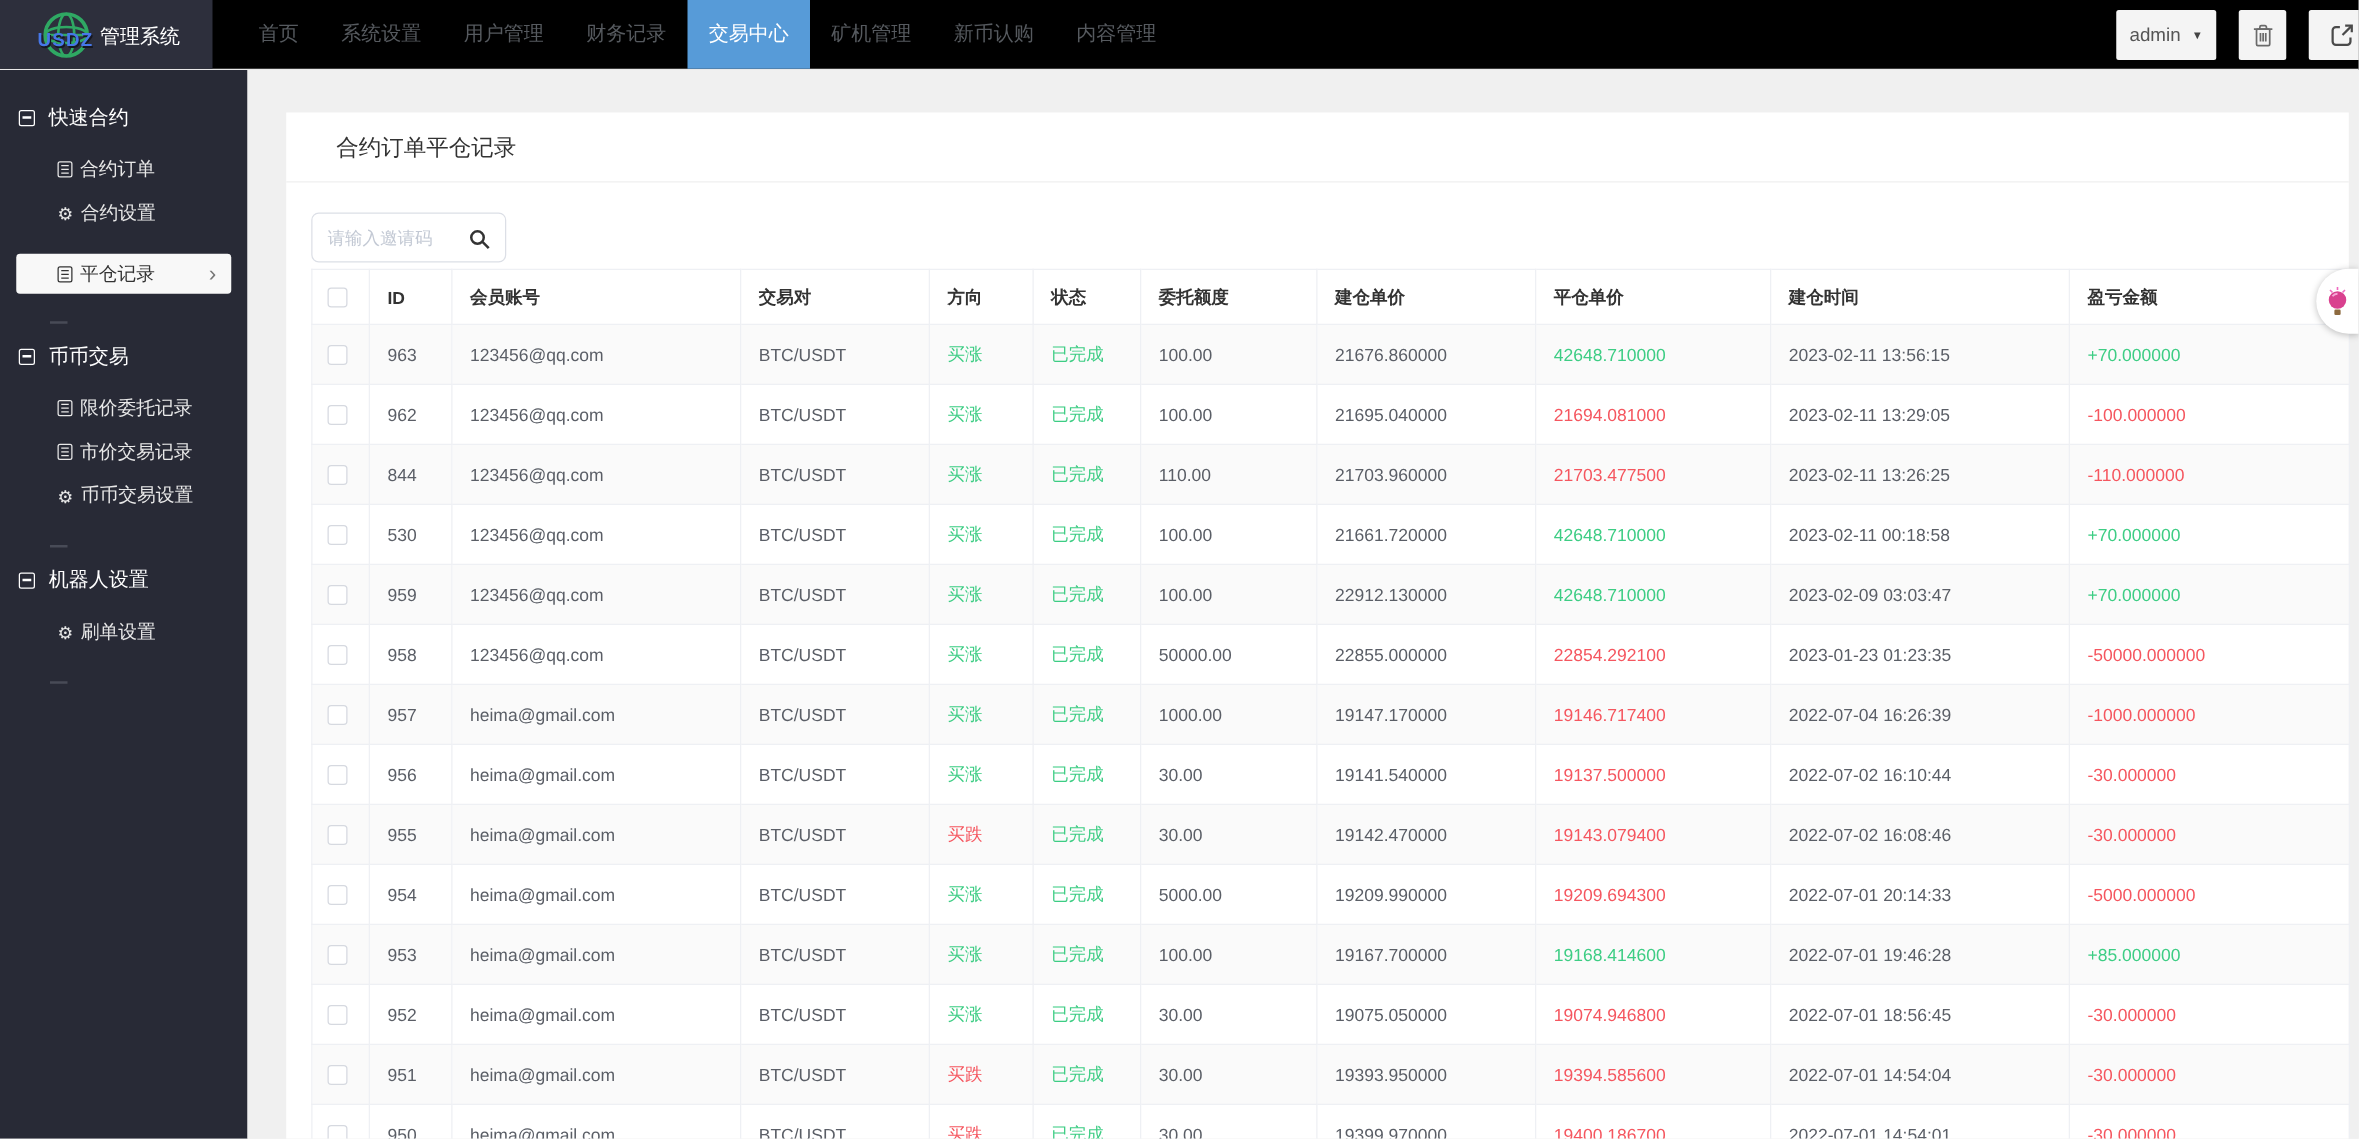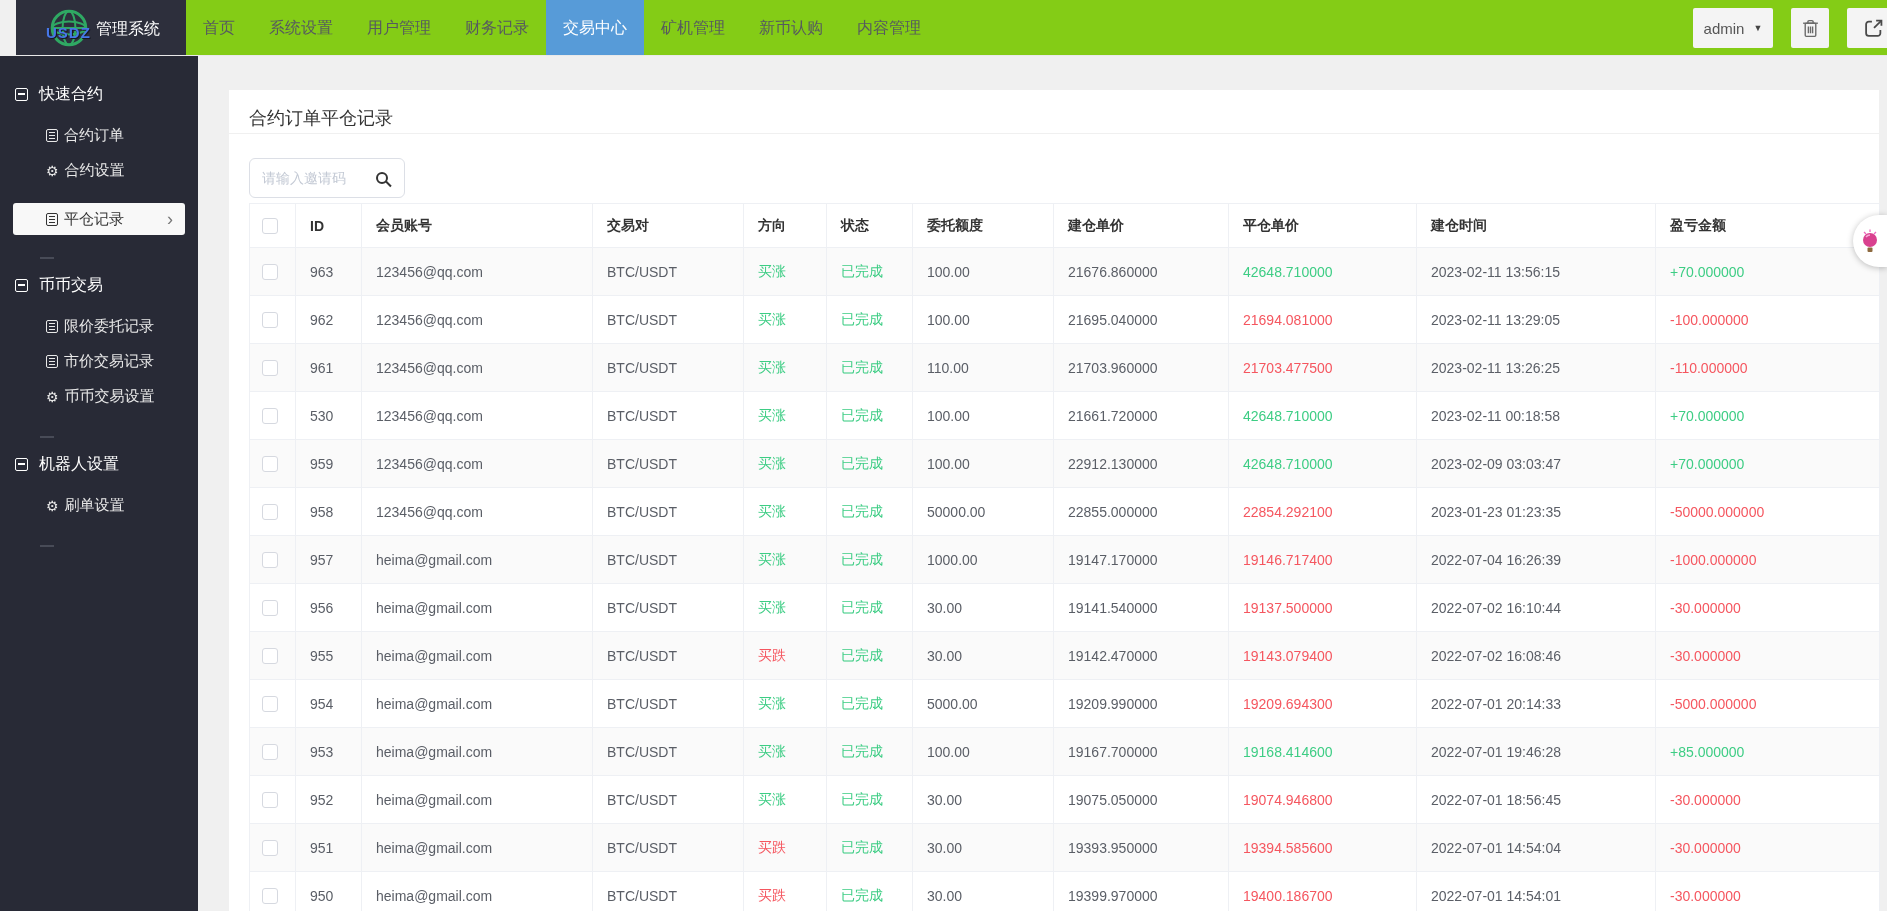--- a/index.html
+++ b/index.html
@@ -7,28 +7,28 @@
   }
   *{box-sizing:border-box;}
   html,body{margin:0;padding:0;}
   body{
     width:1887px;height:911px;overflow:hidden;position:relative;
     background:#f0f0f0;
     font-family:"Liberation Sans","DejaVu Sans",sans-serif;
     color:#333;
   }
   
-  .navbar{position:absolute;top:0;left:16px;right:0;height:56px;background:#84cc16;
+  .navbar{position:absolute;top:0;left:0;right:0;height:56px;background:#000000;
     border-bottom:1px solid #e9e9e9;z-index:10;display:flex;align-items:stretch;}
   .logo{width:170px;min-width:170px;background:#2d2f3c;position:relative;}
   .globe{position:absolute;left:34px;top:9px;}
   .logo-usdz{position:absolute;left:30px;top:24px;color:#4677e8;font-weight:bold;
     font-size:15px;letter-spacing:1px;text-shadow:1px 1px 0 #161823;}
   .logo-name{position:absolute;left:80px;top:19px;color:#fff;font-size:16px;}
-  .nav-items{display:flex;}
+  .nav-items{display:flex;padding-left:20px;}
   .nav-item{line-height:56px;padding:0 17px;font-size:16px;color:#565a5f;cursor:pointer;}
   .nav-item.active{background:var(--blue);color:#fff;}
   .nav-right{position:absolute;right:-12px;top:8px;display:flex;gap:18px;}
   .nav-btn{height:40px;background:#f4f4f4;border:none;border-radius:2px;color:#555;
     font-size:15px;display:flex;align-items:center;justify-content:center;cursor:pointer;}
   .user-btn{width:80px;gap:9px;}
   .caret{font-size:9px;color:#444;}
   .icon-btn{width:38px;}
   .logout-btn{width:52px;}
   
@@ -44,21 +44,21 @@
   .icon-list{width:12px;height:13px;border:1px solid currentColor;border-radius:2px;
     display:flex;flex-direction:column;justify-content:space-evenly;padding:0 2px;flex:none;}
   .icon-list i{height:1px;background:currentColor;display:block;}
   .icon-gear{font-size:14px;line-height:1;flex:none;}
   .chevron{display:none;position:absolute;right:12px;font-size:18px;color:#777;line-height:1;}
   .side-item.active .chevron{display:block;}
   .side-divider{width:14px;height:2px;background:#484b57;margin:22px 0 10px 40px;}
   
   .main{position:absolute;left:198px;top:56px;right:0;bottom:0;background:#f0f0f0;overflow:hidden;}
   .card{background:#fff;margin:34px 8px 0 31px;min-height:860px;}
-  .card-title{height:44px;line-height:56px;margin:0;padding:0 20px;font-size:18px;
+  .card-title{height:56px;line-height:56px;margin:0;padding:0 40px;font-size:18px;
     font-weight:normal;color:#333;border-bottom:1px solid #f0f0f0;}
   .toolbar{padding:24px 20px 5px;}
   .search-box{width:156px;height:40px;border:1px solid #dcdfe6;border-radius:6px;
     display:flex;align-items:center;background:#fff;}
   .search-input{border:none;outline:none;flex:1;min-width:0;padding-left:12px;
     font-size:14px;color:#333;background:transparent;font-family:inherit;}
   .search-input::placeholder{color:#c3c9d4;}
   .mag{width:12px;height:12px;border:2px solid #333;border-radius:50%;position:relative;
     margin-right:16px;flex:none;cursor:pointer;}
   .mag::after{content:"";position:absolute;width:7px;height:2px;background:#333;
@@ -301,21 +301,21 @@
             <td class="c-up">买涨</td>
             <td class="c-up">已完成</td>
             <td>100.00</td>
             <td>21695.040000</td>
             <td class="c-down">21694.081000</td>
             <td>2023-02-11 13:29:05</td>
             <td class="c-down">-100.000000</td>
           </tr>
           <tr>
             <td class="cell-check"><span class="cb"></span></td>
-            <td>961</td>
+            <td>844</td>
             <td>123456@qq.com</td>
             <td>BTC/USDT</td>
             <td class="c-up">买涨</td>
             <td class="c-up">已完成</td>
             <td>110.00</td>
             <td>21703.960000</td>
             <td class="c-down">21703.477500</td>
             <td>2023-02-11 13:26:25</td>
             <td class="c-down">-110.000000</td>
           </tr>

